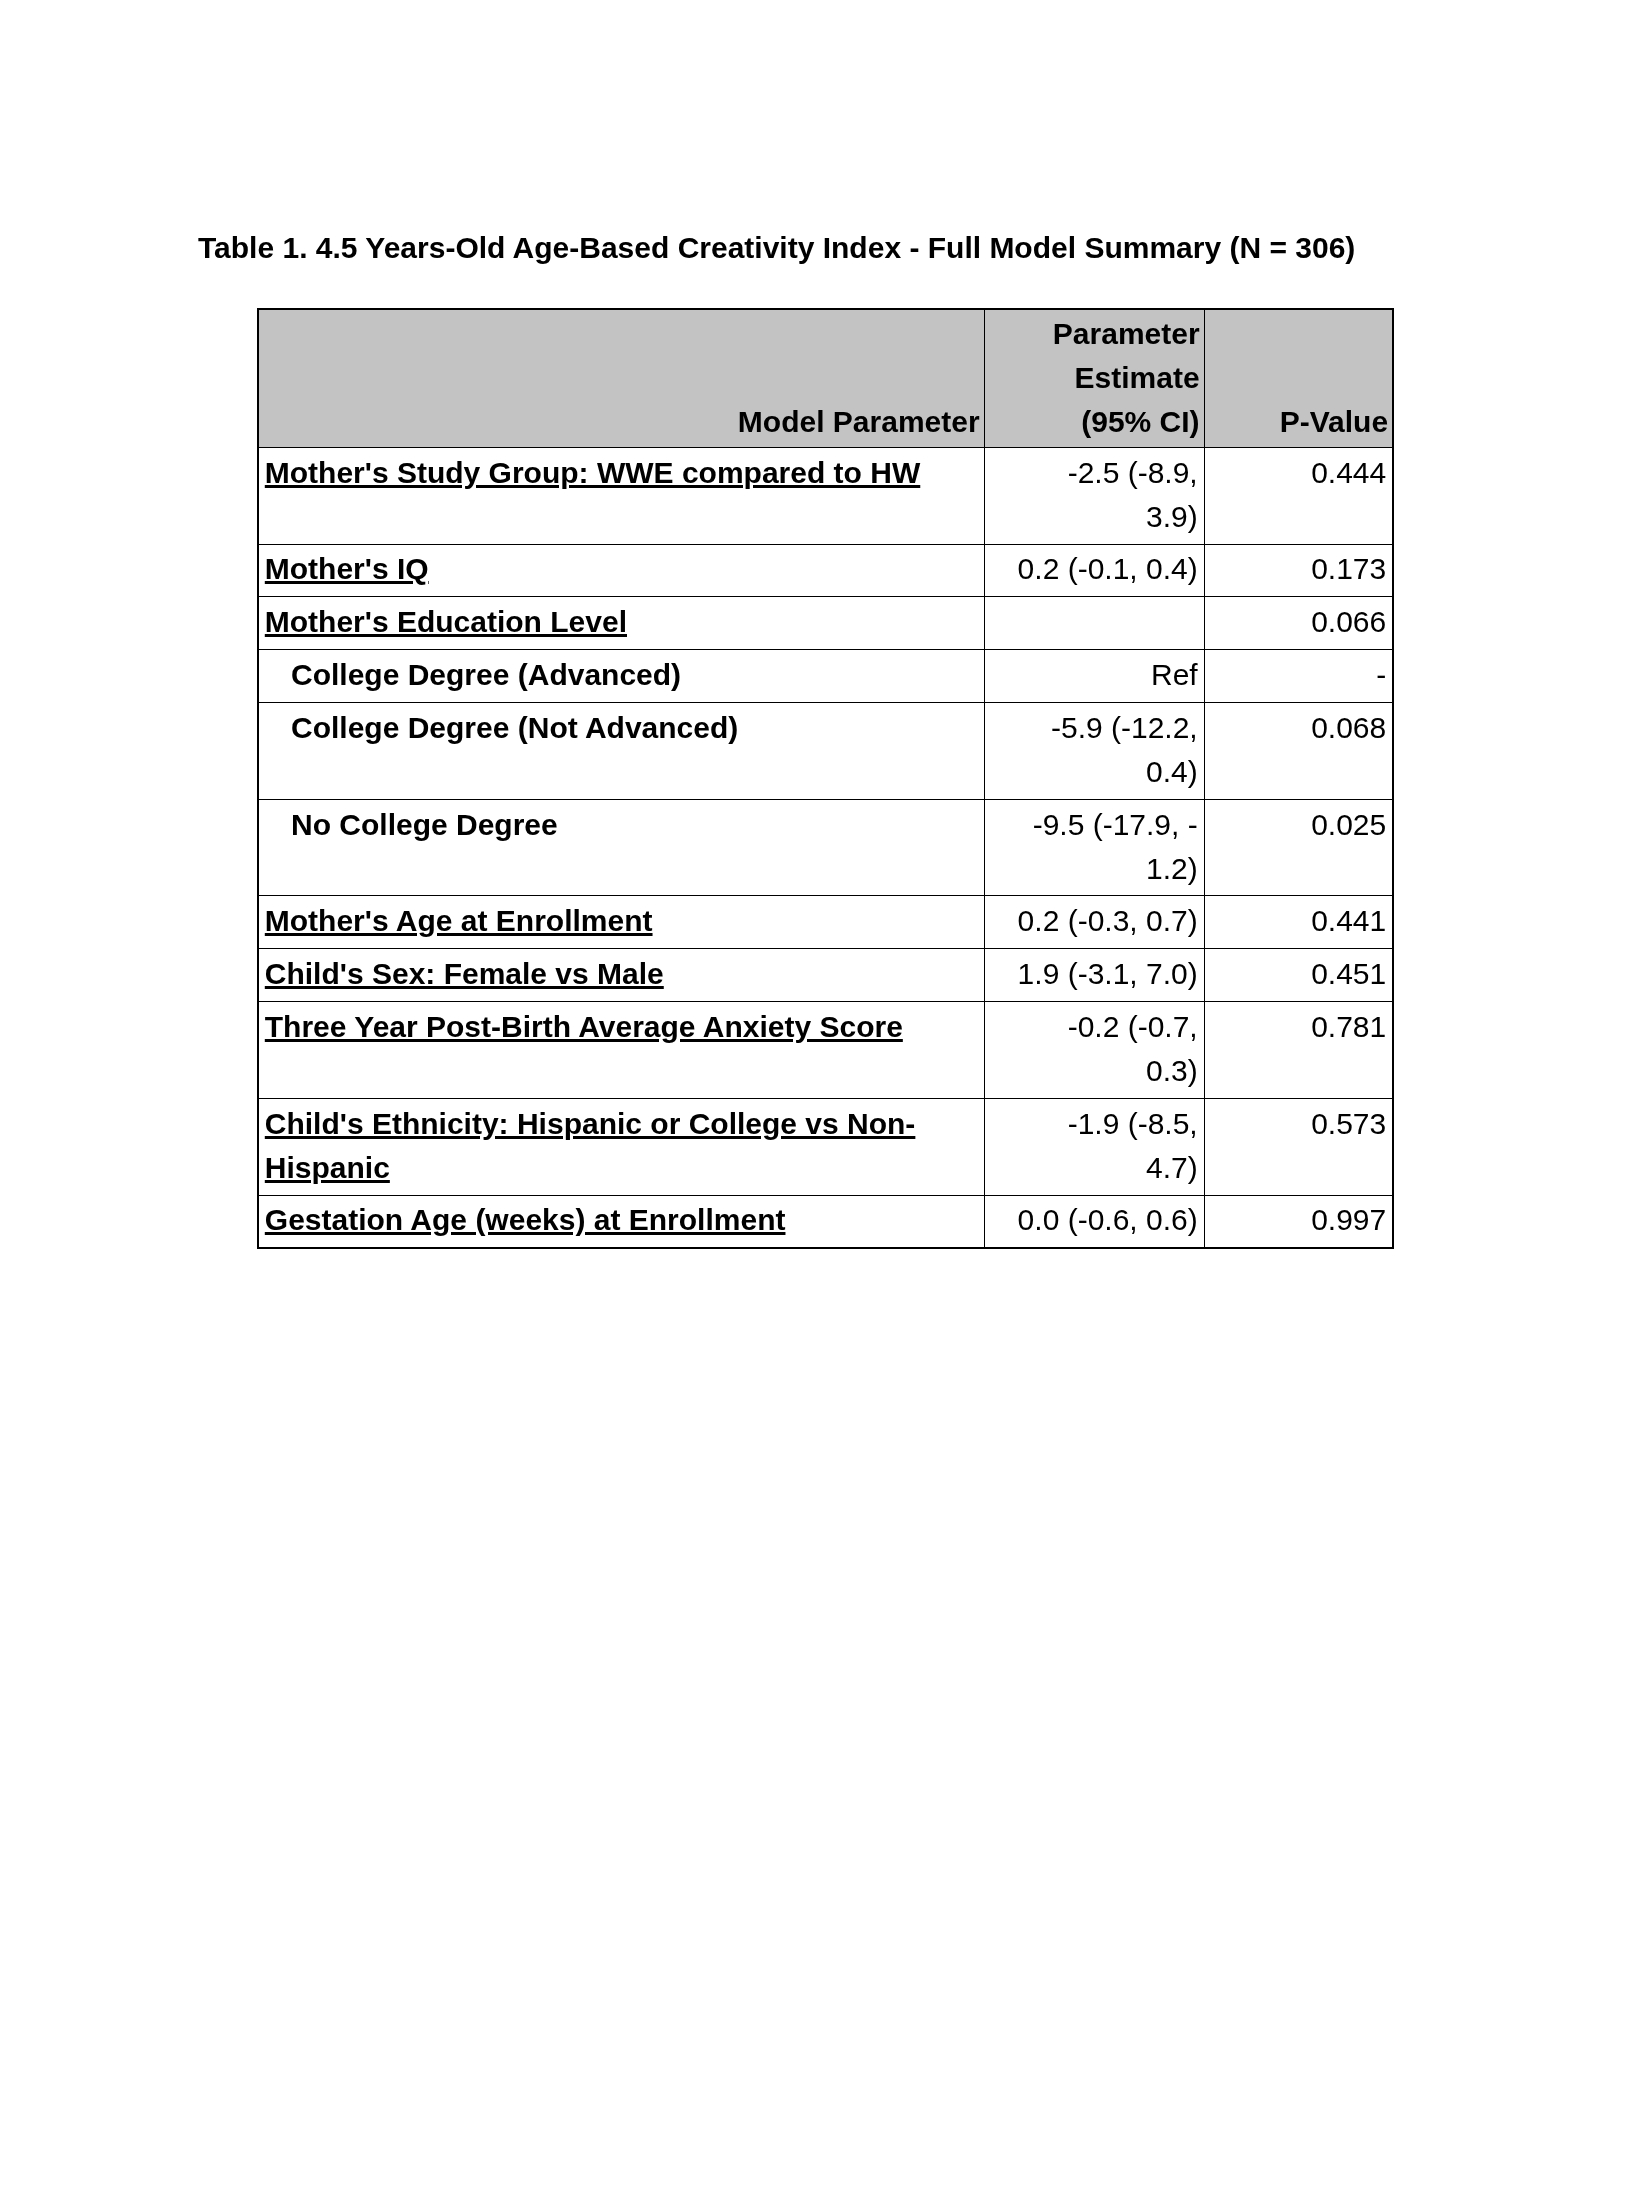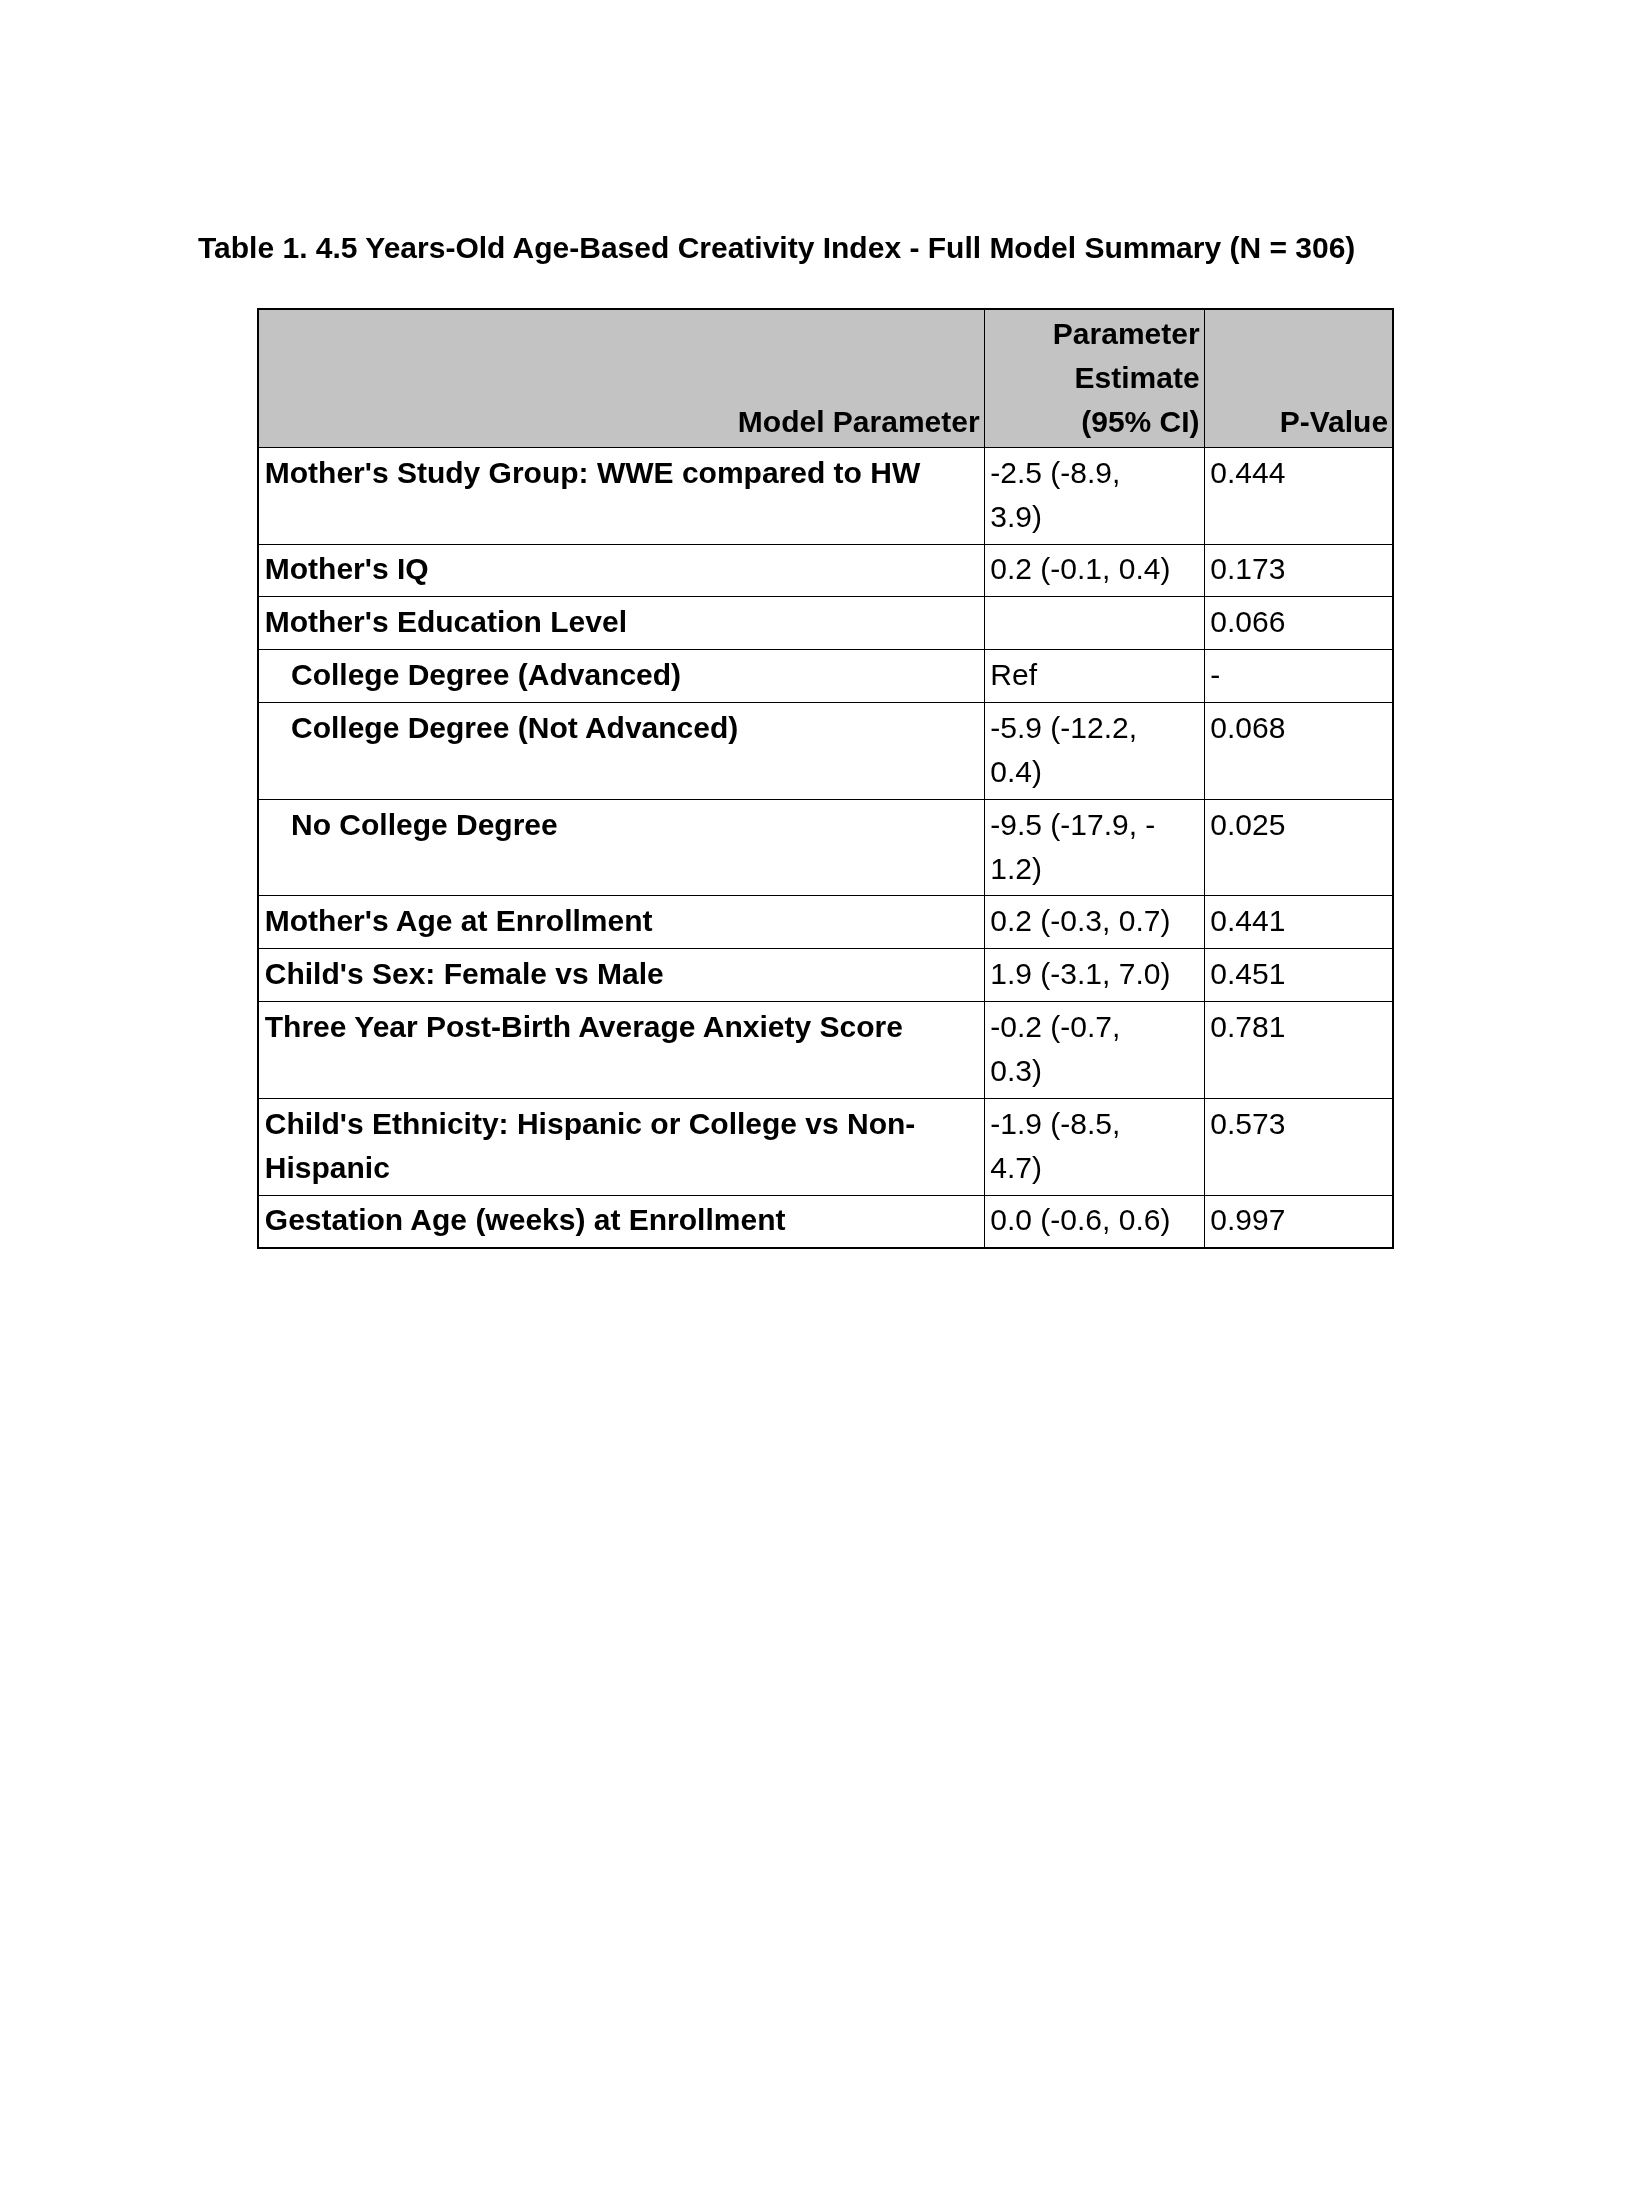--- a/index.html
+++ b/index.html
@@ -48,24 +48,24 @@
     text-align: right;
     font-weight: bold;
     height: 118px;
     padding: 1.9px 3.9px 2.9px 3.9px;
   }
   table.model-table td {
     vertical-align: top;
     padding: 2.9px 5.8px 4.9px 5.8px;
   }
   td.cell-label { text-align: left; padding-left: 8.7px; }
-  tr.main td.cell-label { font-weight: bold; }
+  tr.main td.cell-label { font-weight: bold; text-decoration: underline; }
   tr.sub  td.cell-label { font-weight: bold; padding-left: 32px; }
   td.cell-estimate, td.cell-p {
-    text-align: left;
+    text-align: right;
     padding-left: 1.9px;
     padding-right: 1.9px;
   }
 </style>
 </head>
 <body>
 
 <div class="page">
 
   <div class="doc-title">Table 1. 4.5 Years-Old Age-Based Creativity Index - Full Model Summary (N = 306)</div>

